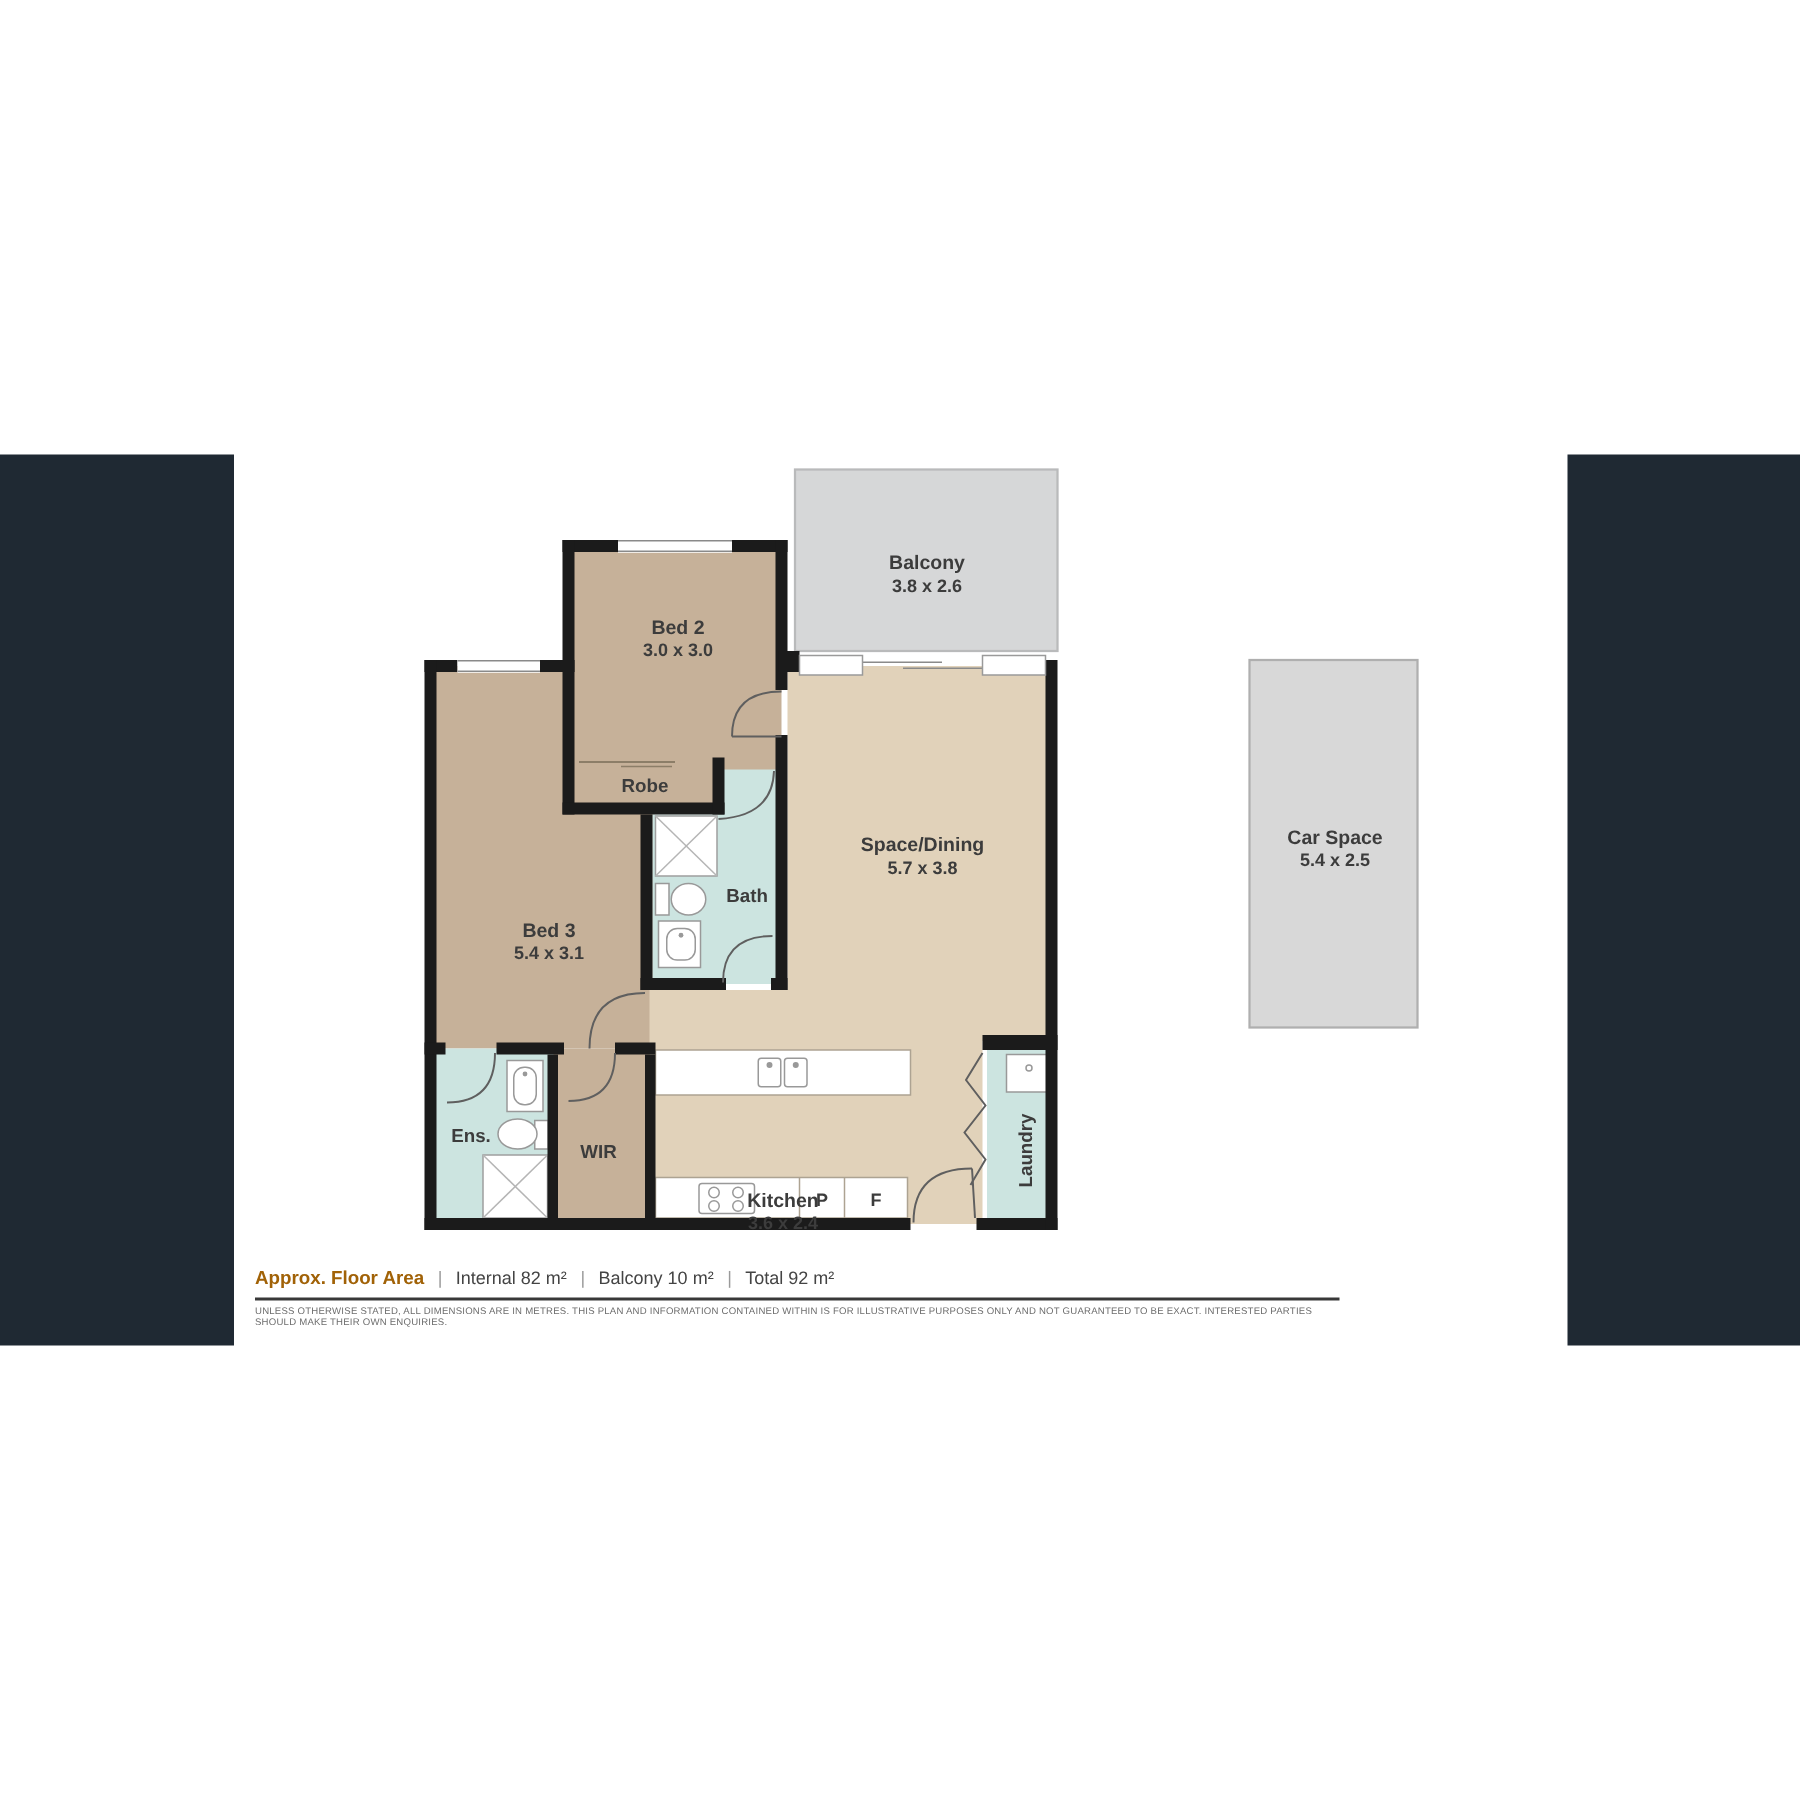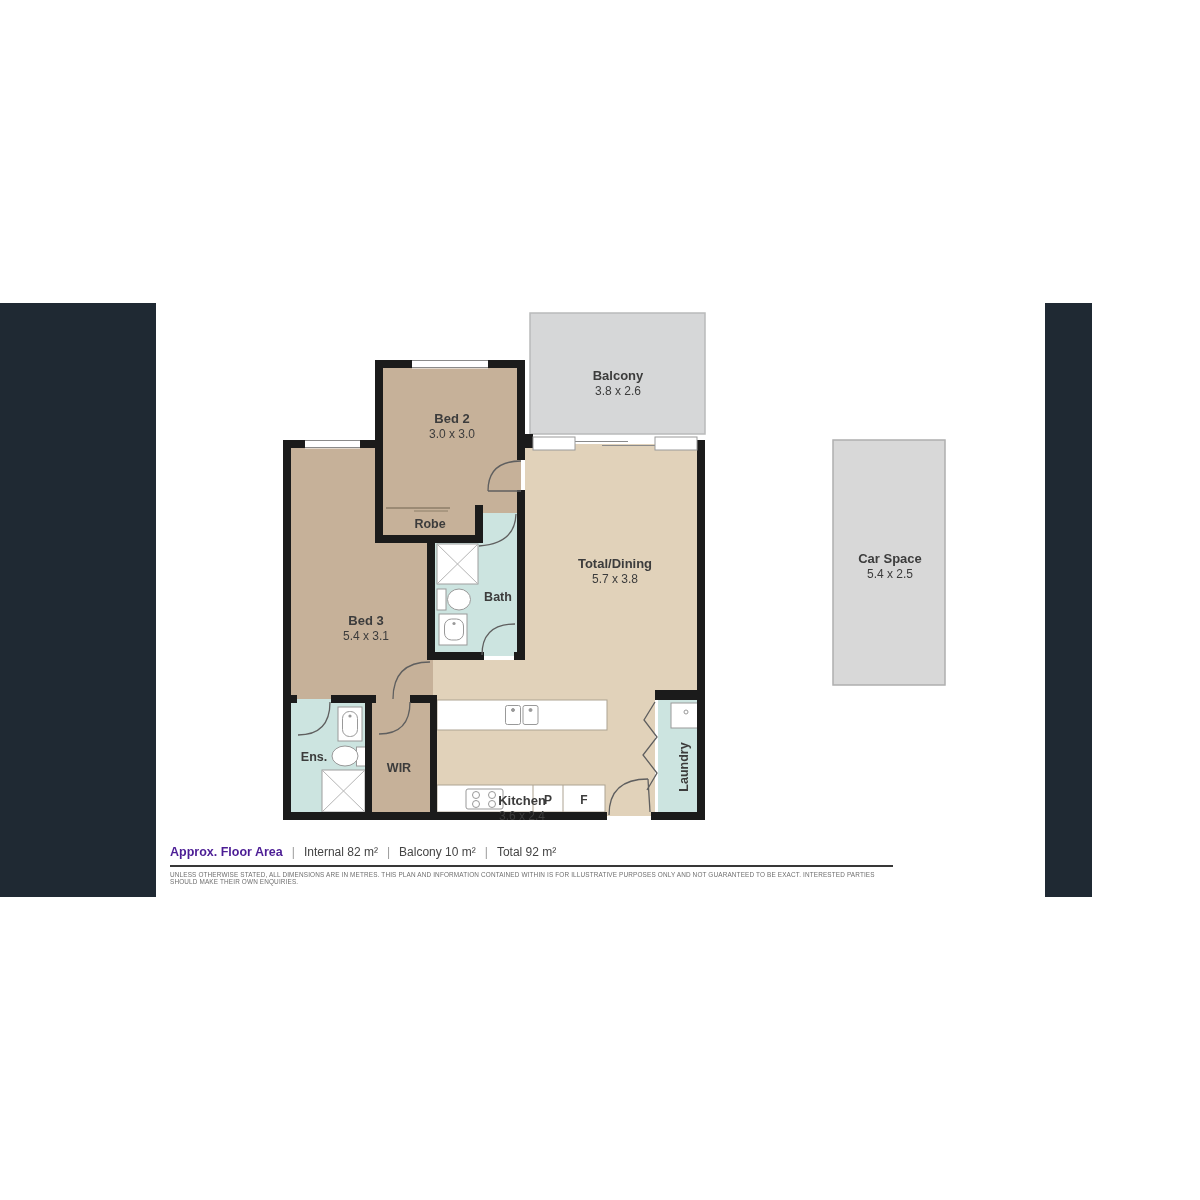--- a/index.html
+++ b/index.html
@@ -1,31 +1,31 @@
 <!DOCTYPE html>
 <html><head>
 <meta charset="utf-8">
 <style>
   html,body{margin:0;padding:0;background:#fff;}
-  #stage{position:relative;width:1092px;height:1200px;background:#FFFFFF;overflow:hidden;
+  #stage{position:relative;width:1200px;height:1200px;background:#FFFFFF;overflow:hidden;
          font-family:"Liberation Sans",sans-serif;}
   .panel{position:absolute;top:303px;height:594px;background:#1F2933;}
   #panel-left{left:0;width:156px;}
   #panel-right{left:1045px;width:155px;}
   #plan-svg{position:absolute;left:0;top:0;width:1200px;height:1200px;}
   .lbl{position:absolute;transform:translate(-50%,-50%);text-align:center;color:#3C3C3C;
        white-space:nowrap;pointer-events:none;}
   .rname{font-size:13px;font-weight:700;line-height:16px;}
-  .rdims{font-size:12px;font-weight:400;line-height:15px;}
+  .rdims{font-size:12px;font-weight:700;line-height:15px;}
   .small{font-size:12.5px;font-weight:700;}
   .marker{font-size:12px;font-weight:700;}
   .rot{transform:translate(-50%,-50%) rotate(-90deg);}
   .footer{position:absolute;left:170px;top:845px;width:723px;}
   .footer-row{display:flex;align-items:baseline;gap:9px;font-size:12px;color:#444;}
-  .fa-label{font-weight:700;font-size:12.5px;color:#4c1d95;}
+  .fa-label{font-weight:700;font-size:12.5px;color:#a16207;}
   .sep{color:#9a9a9a;}
   .divider{margin-top:6px;border-top:2px solid #383838;}
   .disclaimer{margin-top:4px;font-size:6.4px;color:#6e6e6e;letter-spacing:0.15px;}
 </style>
 </head>
 <body>
 
 <div id="stage">
 
   <div id="panel-left" class="panel"></div>
@@ -181,21 +181,21 @@
   </div>
   <div class="lbl" style="left:452px;top:426px;">
     <div class="rname">Bed 2</div>
     <div class="rdims">3.0 x 3.0</div>
   </div>
   <div class="lbl" style="left:366px;top:628px;">
     <div class="rname">Bed 3</div>
     <div class="rdims">5.4 x 3.1</div>
   </div>
   <div class="lbl" style="left:615px;top:571px;">
-    <div class="rname">Total/Dining</div>
+    <div class="rname">Space/Dining</div>
     <div class="rdims">5.7 x 3.8</div>
   </div>
   <div class="lbl" style="left:522px;top:760px;margin-top:48px;">
     <div class="rname">Kitchen</div>
     <div class="rdims">3.6 x 2.4</div>
   </div>
   <div class="lbl small" style="left:430px;top:524px;">Robe</div>
   <div class="lbl small" style="left:498px;top:597px;">Bath</div>
   <div class="lbl small" style="left:314px;top:757px;text-align:center;">Ens.</div>
   <div class="lbl small" style="left:399px;top:768px;">WIR</div>

